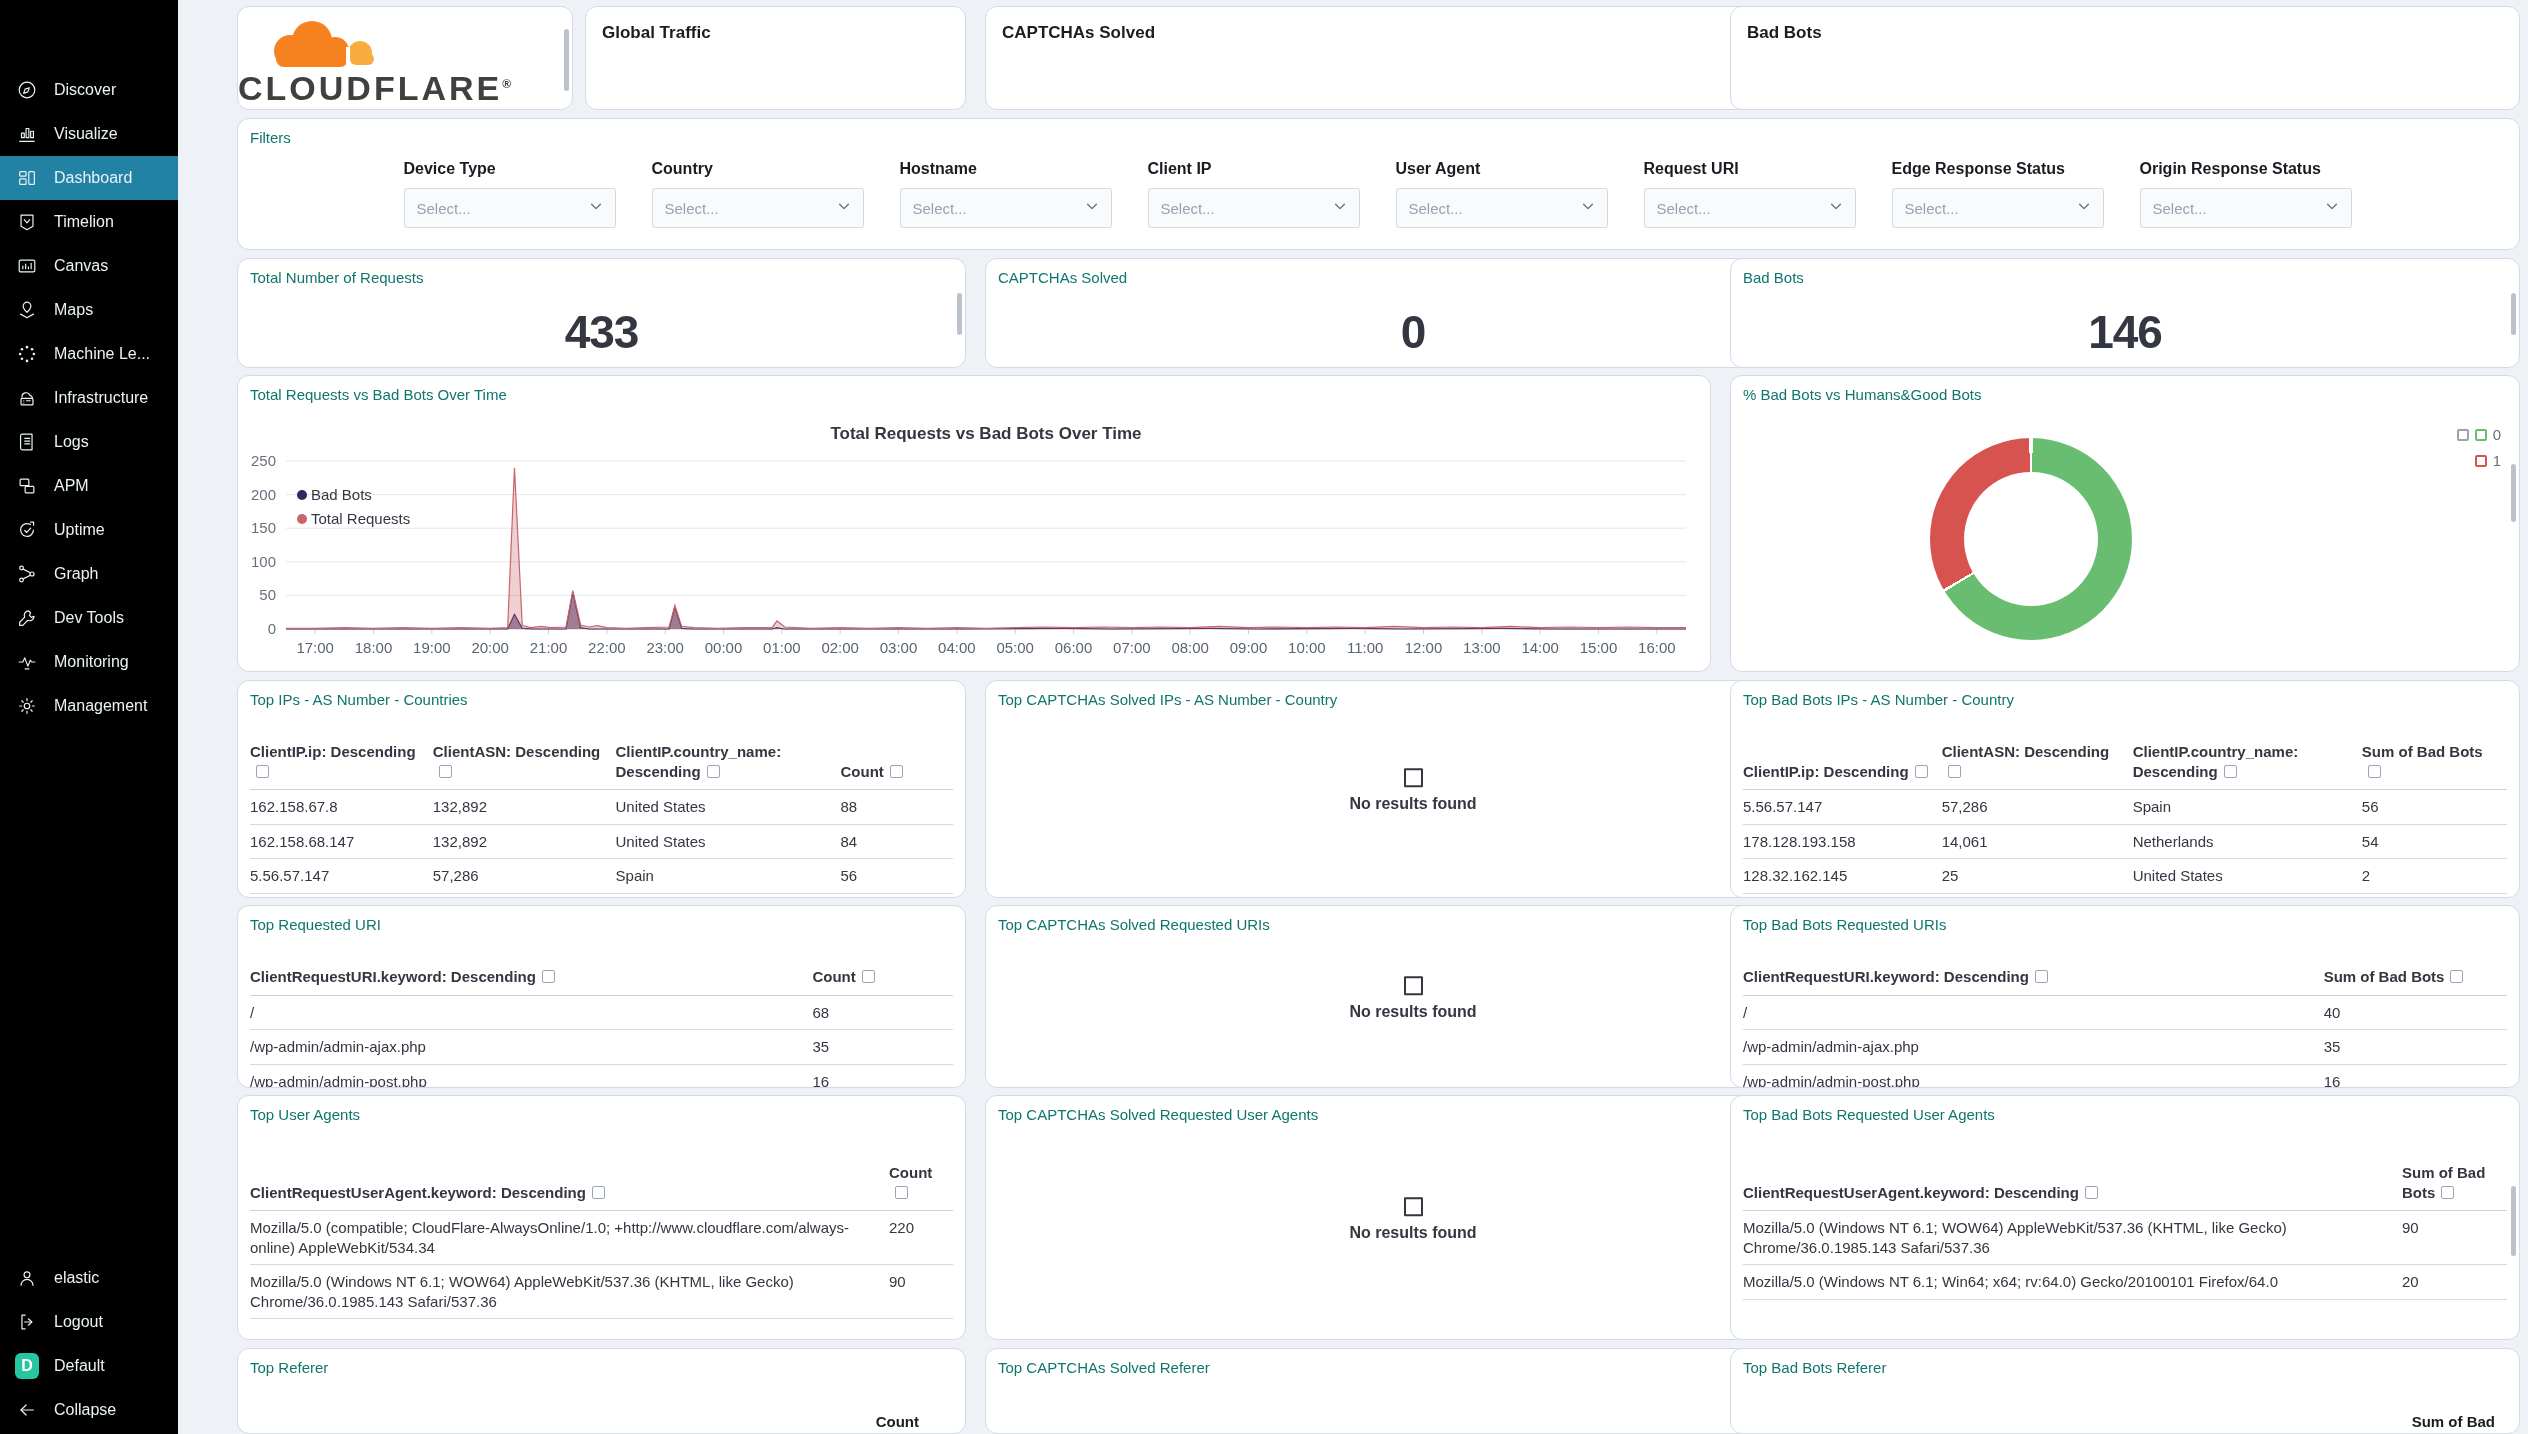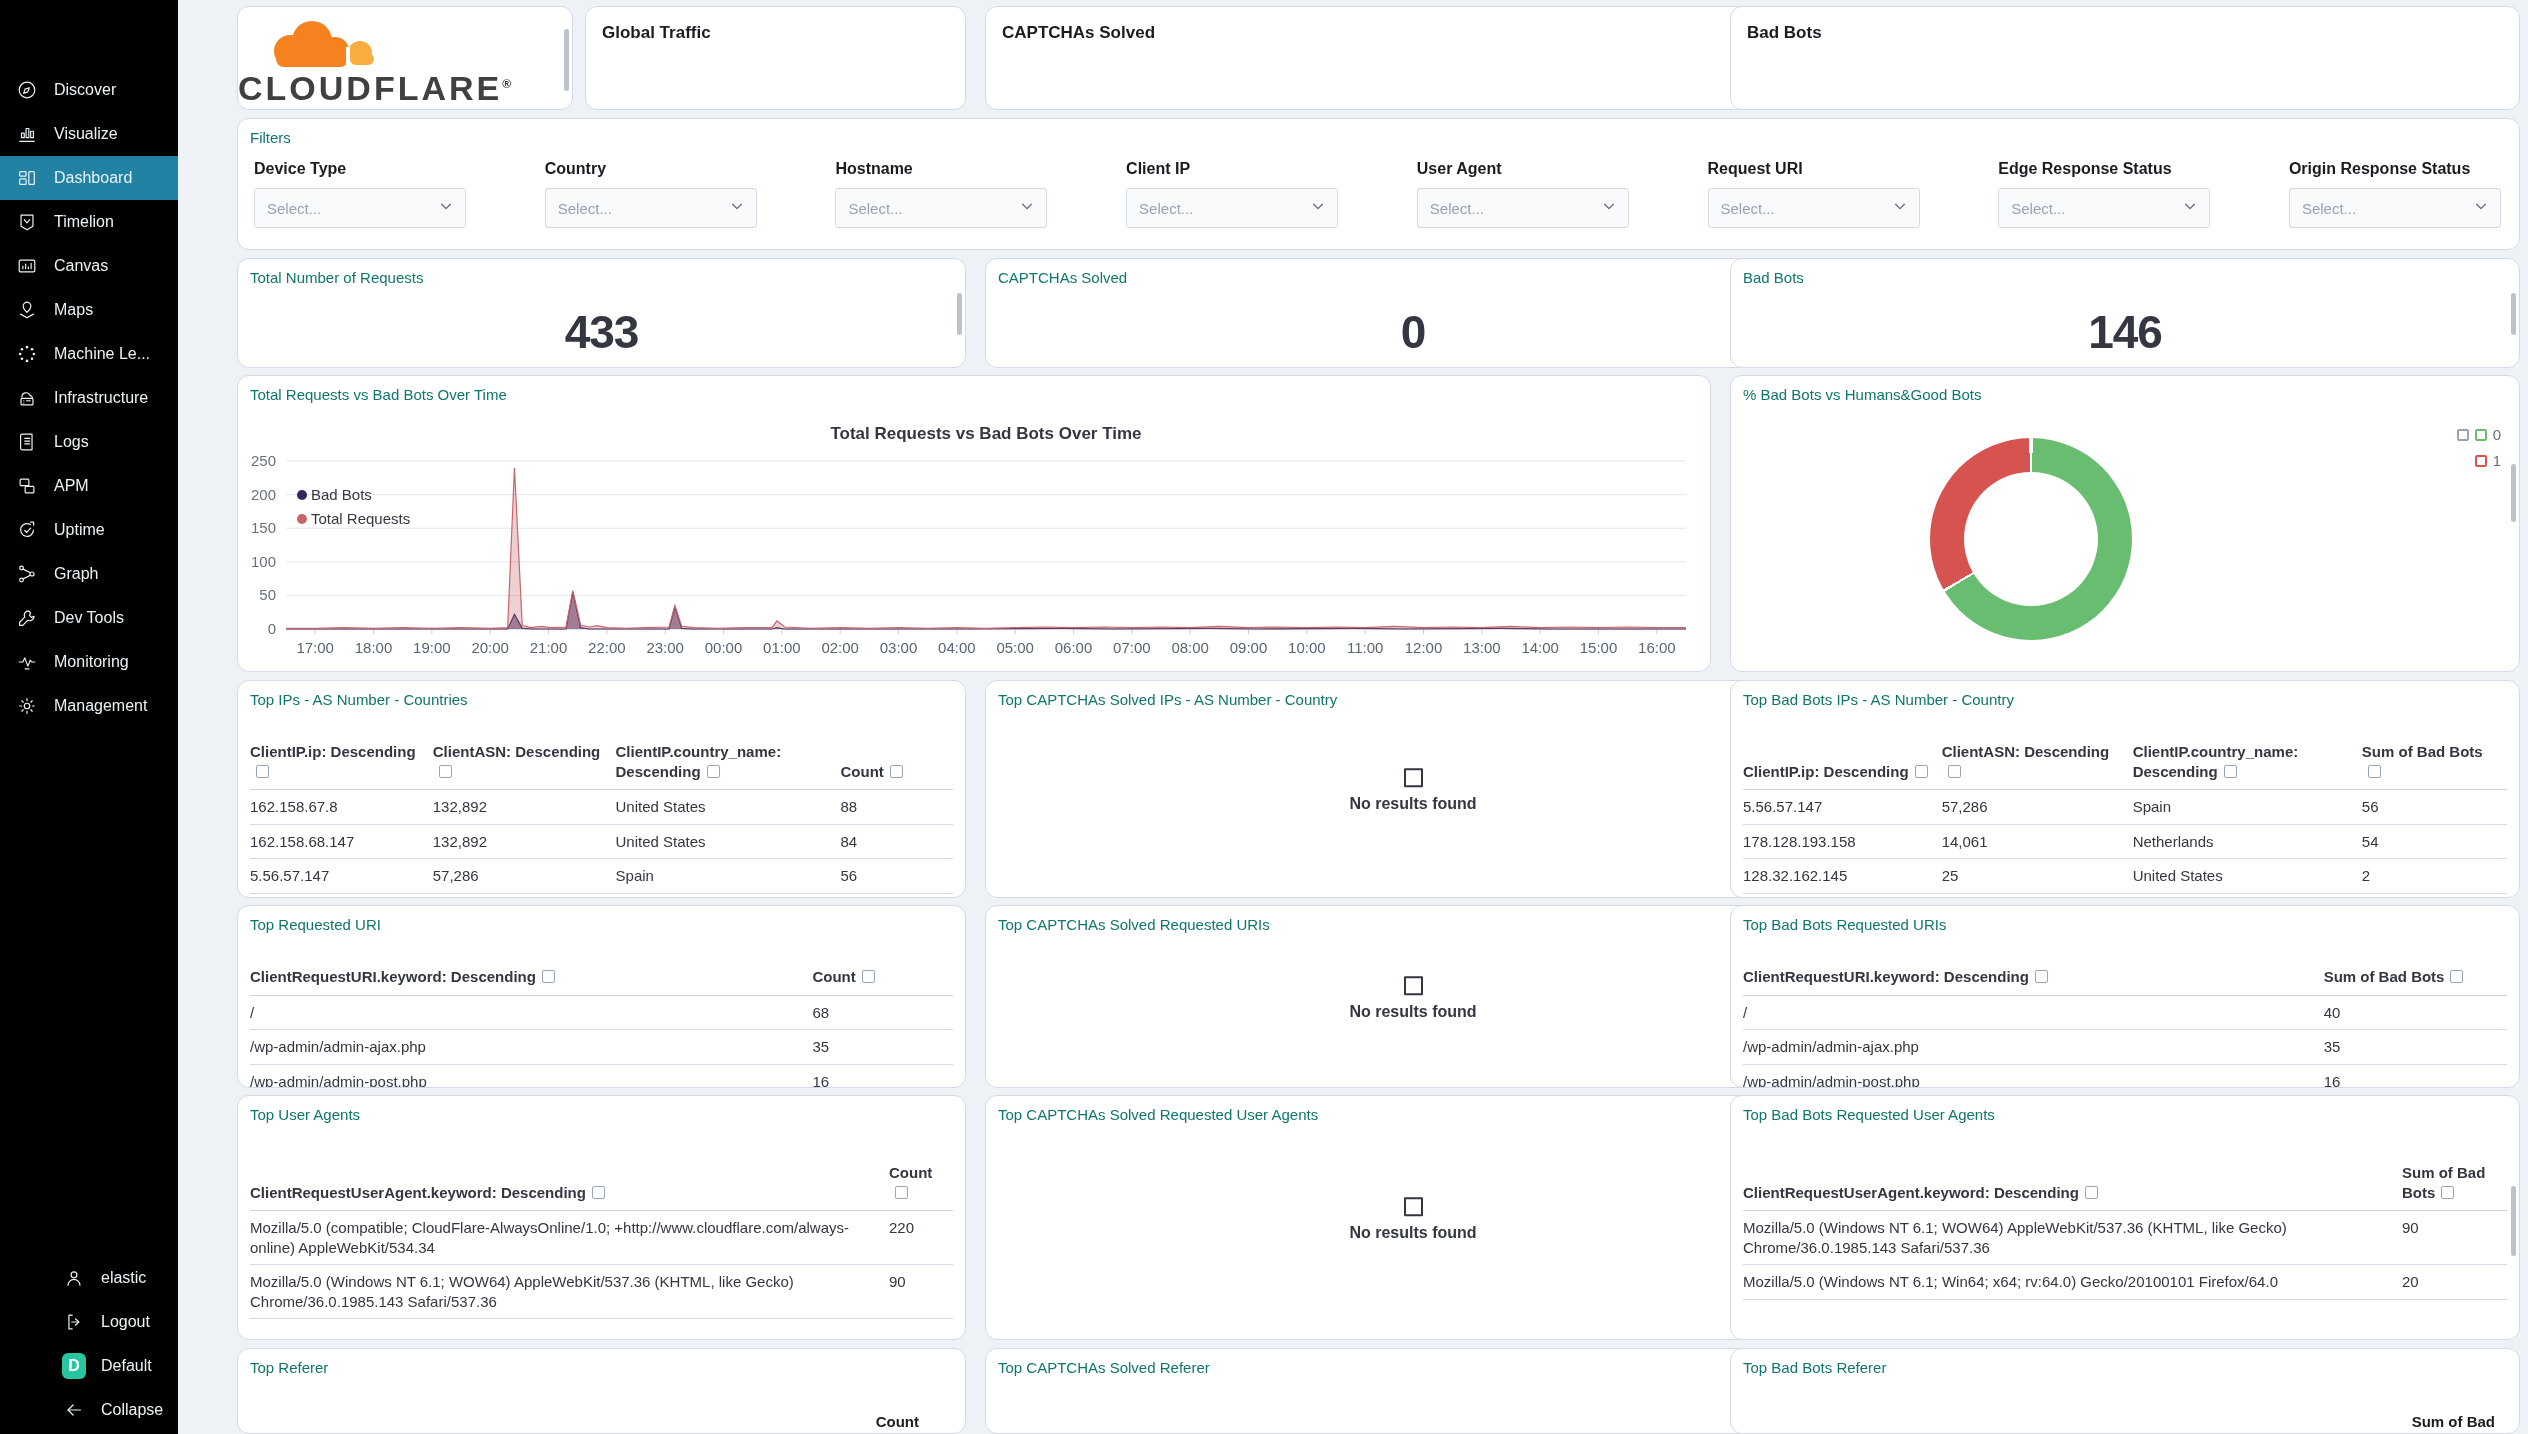--- a/index.html
+++ b/index.html
@@ -6,21 +6,21 @@
   body{font-family:"Liberation Sans", sans-serif; background:#eef1f6; -webkit-font-smoothing:antialiased;}
   #stage{position:relative;width:2528px;height:1434px;overflow:hidden;background:#eef1f6;}
 
   
   #sidebar{position:absolute;left:0;top:0;width:178px;height:1434px;background:#000000;color:#eaf3f6;}
   .side-item{display:flex;align-items:center;height:44px;padding-left:15px;gap:15px;font-size:16px;cursor:pointer;white-space:nowrap;overflow:hidden;}
   .side-item.active{background:#2182a4;}
   .side-item .ic{width:24px;height:24px;flex:0 0 24px;display:flex;align-items:center;justify-content:center;color:#eaf3f6;}
   .side-item .ic svg{width:22px;height:22px;stroke:#eaf3f6;fill:none;stroke-width:1.3;stroke-linecap:round;stroke-linejoin:round;}
   #side-nav{position:absolute;top:68px;left:0;right:0;}
-  #side-footer{position:absolute;bottom:2px;left:0;right:0;margin-left:47px;}
+  #side-footer{position:absolute;bottom:2px;left:0;right:0;}
   .d-badge{width:26px;height:26px;border-radius:6px;background:#27c6a0;color:#fff;font-weight:bold;font-size:16px;display:flex;align-items:center;justify-content:center;}
 
   
   #main{position:absolute;left:178px;top:0;width:2350px;height:1434px;}
   .panel{position:absolute;background:#fff;border:1px solid #d3dae6;border-radius:12px;box-sizing:border-box;overflow:hidden;}
   .r1{top:6px;height:104px;} .r3{top:258px;height:110px;}
   .r5{top:680px;height:218px;} .r6{top:905px;height:183px;} .r7{top:1095px;height:245px;} .r8{top:1348px;height:86px;}
   .c1{left:59px;width:729px;} .c2{left:807px;width:856px;} .c3{left:1552px;width:790px;}
   .logo-p{left:59px;width:336px;} .gt-p{left:407px;width:381px;}
   .filters-p{top:118px;height:132px;left:59px;width:2283px;}
@@ -28,21 +28,21 @@
   .donut-p{top:375px;height:297px;}
 
   .big-title{font-size:17px;font-weight:bold;color:#1a1c21;padding:16px 0 0 16px;}
   .p-title{font-size:15px;color:#0f766e;padding:10px 0 0 12px;}
   .scrollmark{position:absolute;right:3px;width:5px;border-radius:3px;background:#bcc2cc;}
 
   
   .metric-value{position:absolute;left:0;right:0;bottom:8px;text-align:center;font-size:46px;font-weight:bold;color:#343741;letter-spacing:-1px;}
 
   
-  #filter-groups{display:flex;justify-content:space-between;padding:14px 18px 0 16px;gap:36px;}
+  #filter-groups{display:flex;justify-content:center;padding:14px 18px 0 16px;gap:36px;}
   .fgroup{width:212px;}
   .fgroup .flabel{font-size:16px;font-weight:bold;color:#1a1c21;margin-bottom:10px;}
   .fselect{height:38px;background:#f9fafc;border:1px solid #d3dae6;border-radius:3px;display:flex;align-items:center;justify-content:space-between;padding:0 12px;cursor:pointer;}
   .fselect .ph{color:#98a2b3;font-size:15px;}
   .fselect svg{width:14px;height:14px;stroke:#69707d;fill:none;stroke-width:1.6;stroke-linecap:round;stroke-linejoin:round;}
 
   
   .ktable{width:calc(100% - 24px);margin:30px 12px 0 12px;border-collapse:collapse;table-layout:fixed;font-size:15px;color:#343741;}
   .ktable.ua{margin-top:36px;}
   .ktable th{font-weight:bold;text-align:left;vertical-align:bottom;padding:4px 8px 8px 0;border-bottom:1px solid #cbd1dc;line-height:1.3;}

